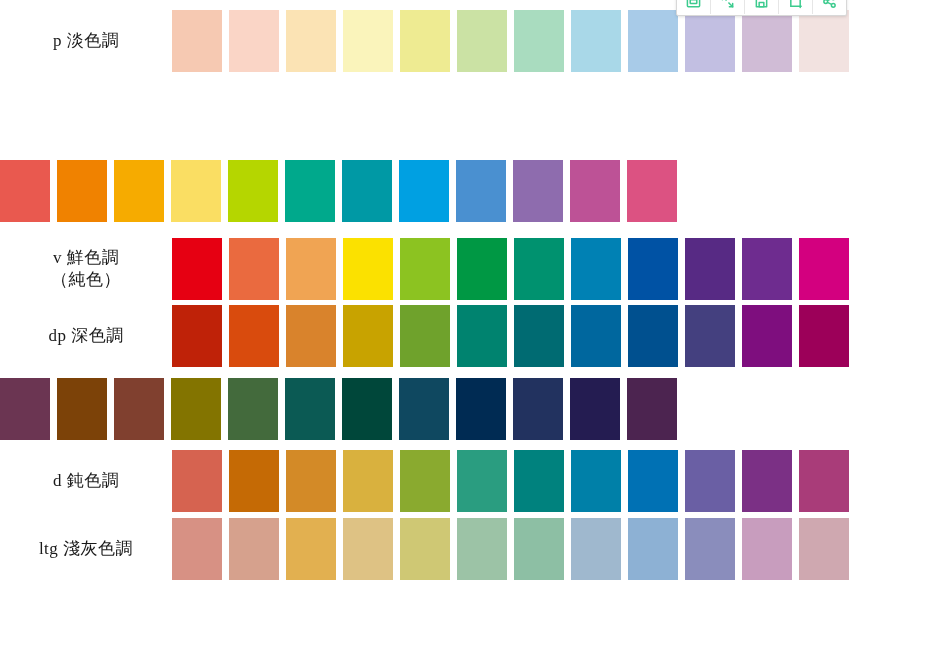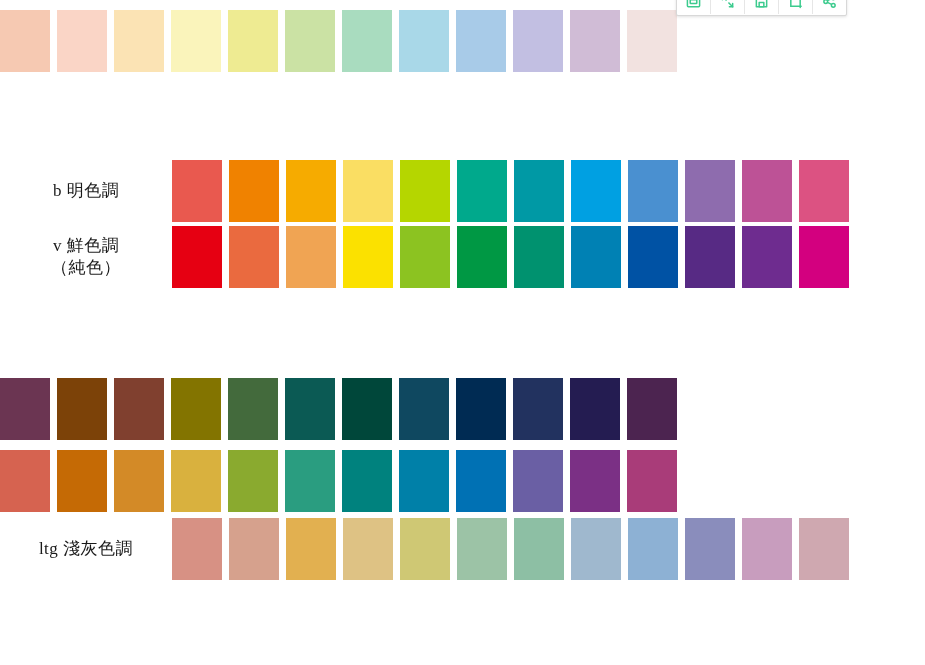--- a/index.html
+++ b/index.html
@@ -128,87 +128,105 @@
           <circle cx="12" cy="4" r="2"></circle>
           <circle cx="12" cy="12" r="2"></circle>
         <path d="M5.8 7L10.2 4.9M5.8 9l4.4 2.1"></path>
       </svg>
     </span>
   </div>
 </div>
 
 <div id="chart">
     <div class="row" style="top: 10px; height: 62px;">
+      <div class="row-label">p 淡色調</div>
       <div class="swatches">
         <div class="swatch" title="p 1 #f6c9b2" style="background: rgb(246, 201, 178); width: 50px; margin-right: 7px; height: 62px;"></div>
         <div class="swatch" title="p 2 #fad5c6" style="background: rgb(250, 213, 198); width: 50px; margin-right: 7px; height: 62px;"></div>
         <div class="swatch" title="p 3 #fbe3b4" style="background: rgb(251, 227, 180); width: 50px; margin-right: 7px; height: 62px;"></div>
         <div class="swatch" title="p 4 #faf4bb" style="background: rgb(250, 244, 187); width: 50px; margin-right: 7px; height: 62px;"></div>
         <div class="swatch" title="p 5 #eeeb92" style="background: rgb(238, 235, 146); width: 50px; margin-right: 7px; height: 62px;"></div>
         <div class="swatch" title="p 6 #cbe2a4" style="background: rgb(203, 226, 164); width: 50px; margin-right: 7px; height: 62px;"></div>
         <div class="swatch" title="p 7 #a9dcbf" style="background: rgb(169, 220, 191); width: 50px; margin-right: 7px; height: 62px;"></div>
         <div class="swatch" title="p 8 #a9d8e8" style="background: rgb(169, 216, 232); width: 50px; margin-right: 7px; height: 62px;"></div>
         <div class="swatch" title="p 9 #a8cbe8" style="background: rgb(168, 203, 232); width: 50px; margin-right: 7px; height: 62px;"></div>
         <div class="swatch" title="p 10 #c2bfe2" style="background: rgb(194, 191, 226); width: 50px; margin-right: 7px; height: 62px;"></div>
         <div class="swatch" title="p 11 #d0bcd6" style="background: rgb(208, 188, 214); width: 50px; margin-right: 7px; height: 62px;"></div>
         <div class="swatch" title="p 12 #f2e2e0" style="background: rgb(242, 226, 224); width: 50px; margin-right: 0px; height: 62px;"></div>
       </div>
     </div>
     <div class="row" style="top: 160px; height: 62px;">
-      <div class="row-label">b 明色調</div>
       <div class="swatches">
         <div class="swatch" title="b 1 #e9594f" style="background: rgb(233, 89, 79); width: 50px; margin-right: 7px; height: 62px;"></div>
         <div class="swatch" title="b 2 #f08200" style="background: rgb(240, 130, 0); width: 50px; margin-right: 7px; height: 62px;"></div>
         <div class="swatch" title="b 3 #f6ab00" style="background: rgb(246, 171, 0); width: 50px; margin-right: 7px; height: 62px;"></div>
         <div class="swatch" title="b 4 #fade63" style="background: rgb(250, 222, 99); width: 50px; margin-right: 7px; height: 62px;"></div>
         <div class="swatch" title="b 5 #b5d600" style="background: rgb(181, 214, 0); width: 50px; margin-right: 7px; height: 62px;"></div>
         <div class="swatch" title="b 6 #00a98c" style="background: rgb(0, 169, 140); width: 50px; margin-right: 7px; height: 62px;"></div>
         <div class="swatch" title="b 7 #0099a5" style="background: rgb(0, 153, 165); width: 50px; margin-right: 7px; height: 62px;"></div>
         <div class="swatch" title="b 8 #00a0e2" style="background: rgb(0, 160, 226); width: 50px; margin-right: 7px; height: 62px;"></div>
         <div class="swatch" title="b 9 #4a90d0" style="background: rgb(74, 144, 208); width: 50px; margin-right: 7px; height: 62px;"></div>
         <div class="swatch" title="b 10 #8e6cae" style="background: rgb(142, 108, 174); width: 50px; margin-right: 7px; height: 62px;"></div>
         <div class="swatch" title="b 11 #bd5296" style="background: rgb(189, 82, 150); width: 50px; margin-right: 7px; height: 62px;"></div>
         <div class="swatch" title="b 12 #dc5282" style="background: rgb(220, 82, 130); width: 50px; margin-right: 0px; height: 62px;"></div>
       </div>
     </div>
-    <div class="row" style="top: 222px; height: 70px;">
+    <div class="row" style="top: 234px; height: 70px;">
       <div class="row-label">v 鮮色調
 （純色）</div>
       <div class="swatches">
         <div class="swatch" title="v 1 #e60012" style="background: rgb(230, 0, 18); width: 50px; margin-right: 7px; height: 62px;"></div>
         <div class="swatch" title="v 2 #ea6a3f" style="background: rgb(234, 106, 63); width: 50px; margin-right: 7px; height: 62px;"></div>
         <div class="swatch" title="v 3 #f0a453" style="background: rgb(240, 164, 83); width: 50px; margin-right: 7px; height: 62px;"></div>
         <div class="swatch" title="v 4 #fbe100" style="background: rgb(251, 225, 0); width: 50px; margin-right: 7px; height: 62px;"></div>
         <div class="swatch" title="v 5 #8cc321" style="background: rgb(140, 195, 33); width: 50px; margin-right: 7px; height: 62px;"></div>
         <div class="swatch" title="v 6 #009844" style="background: rgb(0, 152, 68); width: 50px; margin-right: 7px; height: 62px;"></div>
         <div class="swatch" title="v 7 #00926f" style="background: rgb(0, 146, 111); width: 50px; margin-right: 7px; height: 62px;"></div>
         <div class="swatch" title="v 8 #0081b4" style="background: rgb(0, 129, 180); width: 50px; margin-right: 7px; height: 62px;"></div>
         <div class="swatch" title="v 9 #0052a4" style="background: rgb(0, 82, 164); width: 50px; margin-right: 7px; height: 62px;"></div>
         <div class="swatch" title="v 10 #572a84" style="background: rgb(87, 42, 132); width: 50px; margin-right: 7px; height: 62px;"></div>
         <div class="swatch" title="v 11 #6e2c8f" style="background: rgb(110, 44, 143); width: 50px; margin-right: 7px; height: 62px;"></div>
         <div class="swatch" title="v 12 #d3007f" style="background: rgb(211, 0, 127); width: 50px; margin-right: 0px; height: 62px;"></div>
       </div>
     </div>
+    <div class="row" style="top: 305px; height: 62px;">
+      <div class="row-label">dp 深色調</div>
+      <div class="swatches">
+        <div class="swatch" title="dp 1 #bf2208" style="background: rgb(191, 34, 8); width: 50px; margin-right: 7px; height: 62px;"></div>
+        <div class="swatch" title="dp 2 #d94b0d" style="background: rgb(217, 75, 13); width: 50px; margin-right: 7px; height: 62px;"></div>
+        <div class="swatch" title="dp 3 #d9832c" style="background: rgb(217, 131, 44); width: 50px; margin-right: 7px; height: 62px;"></div>
+        <div class="swatch" title="dp 4 #c8a300" style="background: rgb(200, 163, 0); width: 50px; margin-right: 7px; height: 62px;"></div>
+        <div class="swatch" title="dp 5 #6fa22c" style="background: rgb(111, 162, 44); width: 50px; margin-right: 7px; height: 62px;"></div>
+        <div class="swatch" title="dp 6 #00836f" style="background: rgb(0, 131, 111); width: 50px; margin-right: 7px; height: 62px;"></div>
+        <div class="swatch" title="dp 7 #006b72" style="background: rgb(0, 107, 114); width: 50px; margin-right: 7px; height: 62px;"></div>
+        <div class="swatch" title="dp 8 #00679e" style="background: rgb(0, 103, 158); width: 50px; margin-right: 7px; height: 62px;"></div>
+        <div class="swatch" title="dp 9 #00508f" style="background: rgb(0, 80, 143); width: 50px; margin-right: 7px; height: 62px;"></div>
+        <div class="swatch" title="dp 10 #44407f" style="background: rgb(68, 64, 127); width: 50px; margin-right: 7px; height: 62px;"></div>
+        <div class="swatch" title="dp 11 #7e0e7e" style="background: rgb(126, 14, 126); width: 50px; margin-right: 7px; height: 62px;"></div>
+        <div class="swatch" title="dp 12 #9c0059" style="background: rgb(156, 0, 89); width: 50px; margin-right: 0px; height: 62px;"></div>
+      </div>
+    </div>
     <div class="row" style="top: 378px; height: 62px;">
       <div class="swatches">
         <div class="swatch" title="dk 1 #6b3552" style="background: rgb(107, 53, 82); width: 50px; margin-right: 7px; height: 62px;"></div>
         <div class="swatch" title="dk 2 #7c4208" style="background: rgb(124, 66, 8); width: 50px; margin-right: 7px; height: 62px;"></div>
         <div class="swatch" title="dk 3 #80402f" style="background: rgb(128, 64, 47); width: 50px; margin-right: 7px; height: 62px;"></div>
         <div class="swatch" title="dk 4 #837400" style="background: rgb(131, 116, 0); width: 50px; margin-right: 7px; height: 62px;"></div>
         <div class="swatch" title="dk 5 #436a3c" style="background: rgb(67, 106, 60); width: 50px; margin-right: 7px; height: 62px;"></div>
         <div class="swatch" title="dk 6 #0b5a54" style="background: rgb(11, 90, 84); width: 50px; margin-right: 7px; height: 62px;"></div>
         <div class="swatch" title="dk 7 #00473a" style="background: rgb(0, 71, 58); width: 50px; margin-right: 7px; height: 62px;"></div>
         <div class="swatch" title="dk 8 #0f4860" style="background: rgb(15, 72, 96); width: 50px; margin-right: 7px; height: 62px;"></div>
         <div class="swatch" title="dk 9 #002b53" style="background: rgb(0, 43, 83); width: 50px; margin-right: 7px; height: 62px;"></div>
         <div class="swatch" title="dk 10 #22325f" style="background: rgb(34, 50, 95); width: 50px; margin-right: 7px; height: 62px;"></div>
         <div class="swatch" title="dk 11 #241c51" style="background: rgb(36, 28, 81); width: 50px; margin-right: 7px; height: 62px;"></div>
         <div class="swatch" title="dk 12 #4c2450" style="background: rgb(76, 36, 80); width: 50px; margin-right: 0px; height: 62px;"></div>
       </div>
     </div>
     <div class="row" style="top: 450px; height: 62px;">
+      <div class="row-label">d 鈍色調</div>
       <div class="swatches">
         <div class="swatch" title="d 1 #d66350" style="background: rgb(214, 99, 80); width: 50px; margin-right: 7px; height: 62px;"></div>
         <div class="swatch" title="d 2 #c56a05" style="background: rgb(197, 106, 5); width: 50px; margin-right: 7px; height: 62px;"></div>
         <div class="swatch" title="d 3 #d38a27" style="background: rgb(211, 138, 39); width: 50px; margin-right: 7px; height: 62px;"></div>
         <div class="swatch" title="d 4 #d9b13e" style="background: rgb(217, 177, 62); width: 50px; margin-right: 7px; height: 62px;"></div>
         <div class="swatch" title="d 5 #8aaa2f" style="background: rgb(138, 170, 47); width: 50px; margin-right: 7px; height: 62px;"></div>
         <div class="swatch" title="d 6 #2a9d80" style="background: rgb(42, 157, 128); width: 50px; margin-right: 7px; height: 62px;"></div>
         <div class="swatch" title="d 7 #00827e" style="background: rgb(0, 130, 126); width: 50px; margin-right: 7px; height: 62px;"></div>
         <div class="swatch" title="d 8 #0080a8" style="background: rgb(0, 128, 168); width: 50px; margin-right: 7px; height: 62px;"></div>
         <div class="swatch" title="d 9 #0071b4" style="background: rgb(0, 113, 180); width: 50px; margin-right: 7px; height: 62px;"></div>

